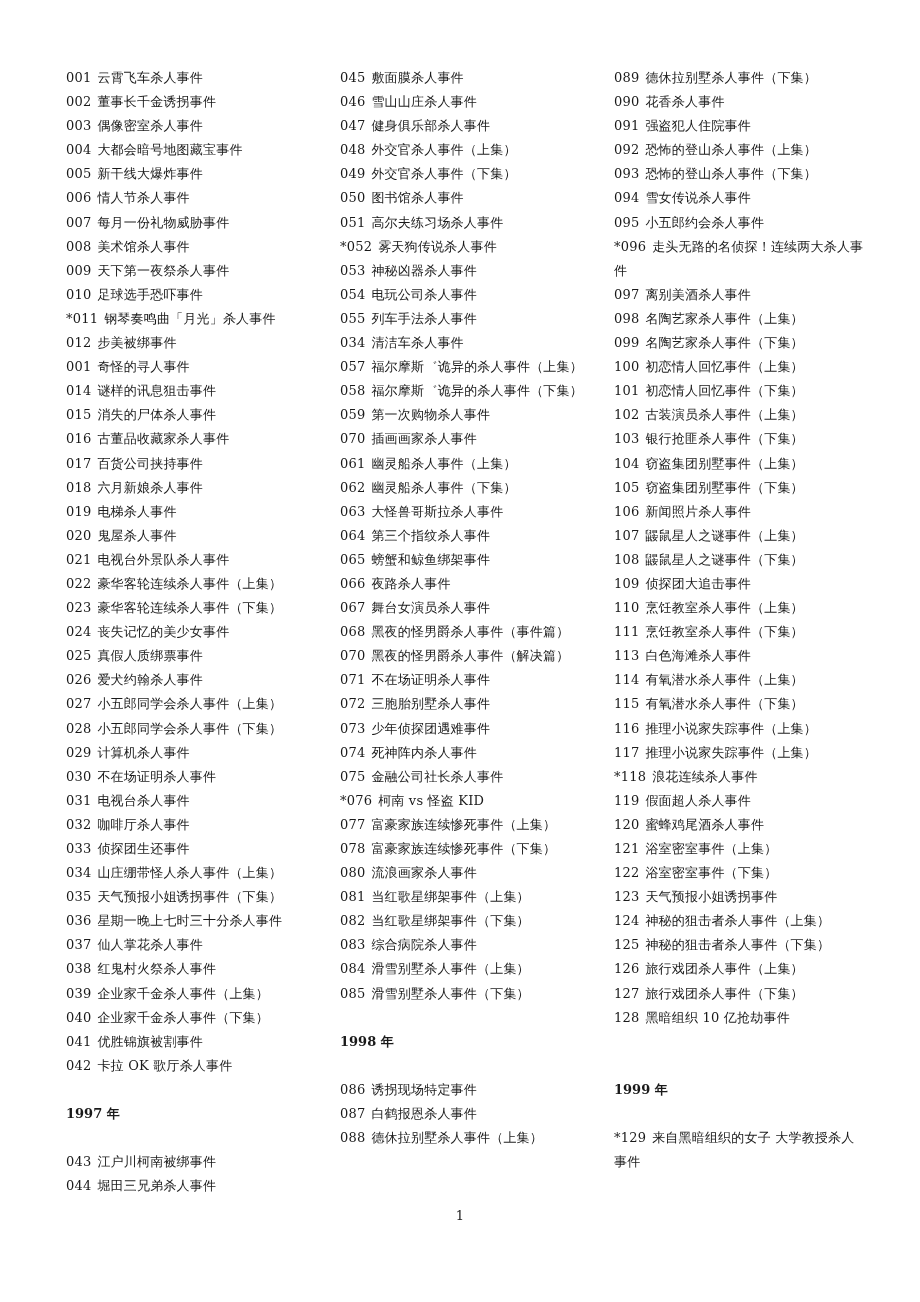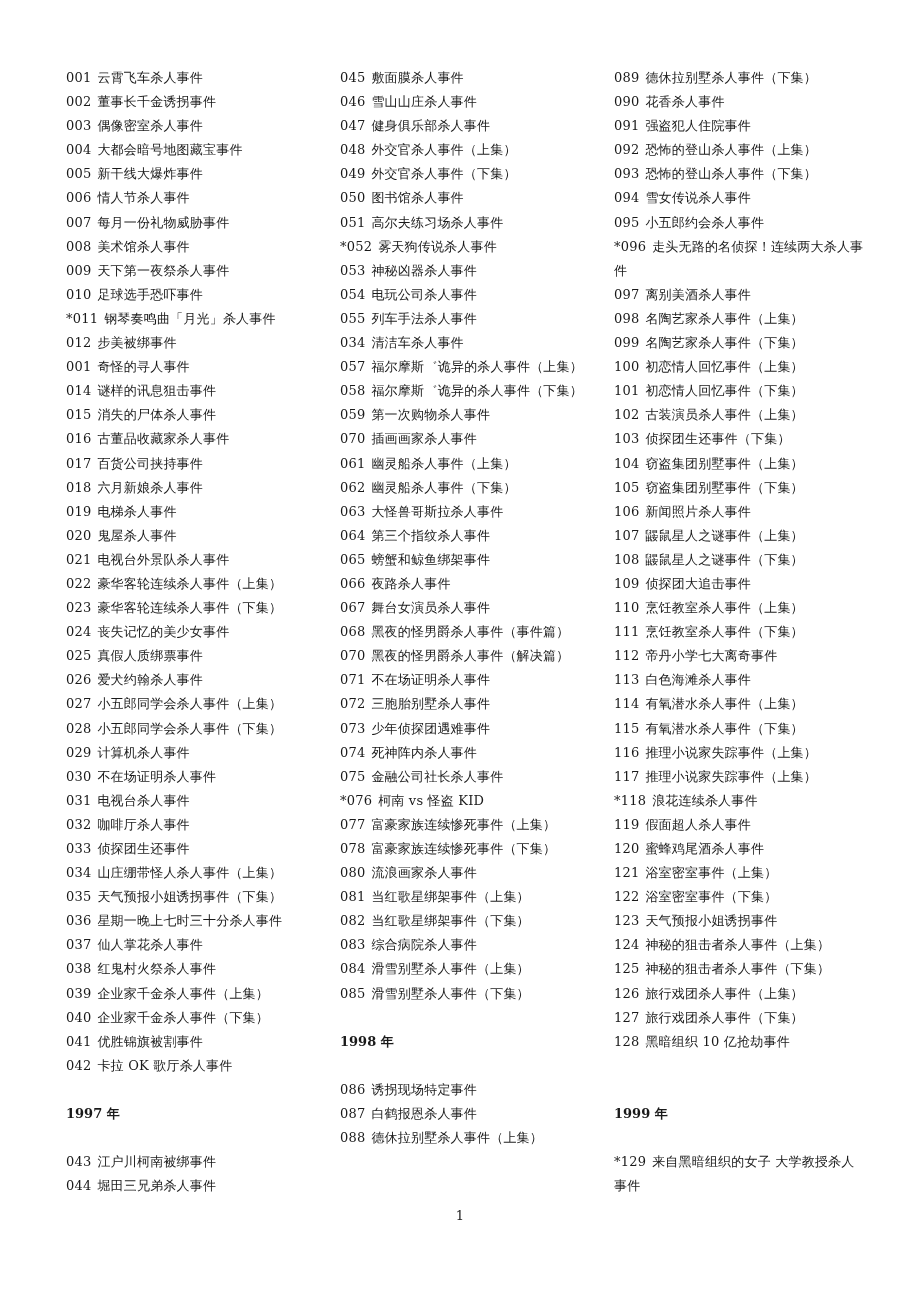--- a/index.html
+++ b/index.html
@@ -134,30 +134,29 @@
       <div class="line"><span class="num">093</span><span>恐怖的登山杀人事件（下集）</span></div>
       <div class="line"><span class="num">094</span><span>雪女传说杀人事件</span></div>
       <div class="line"><span class="num">095</span><span>小五郎约会杀人事件</span></div>
       <div class="line wrap"><span class="num">*096</span><span>走头无路的名侦探！连续两大杀人事件</span></div>
       <div class="line"><span class="num">097</span><span>离别美酒杀人事件</span></div>
       <div class="line"><span class="num">098</span><span>名陶艺家杀人事件（上集）</span></div>
       <div class="line"><span class="num">099</span><span>名陶艺家杀人事件（下集）</span></div>
       <div class="line"><span class="num">100</span><span>初恋情人回忆事件（上集）</span></div>
       <div class="line"><span class="num">101</span><span>初恋情人回忆事件（下集）</span></div>
       <div class="line"><span class="num">102</span><span>古装演员杀人事件（上集）</span></div>
-      <div class="line"><span class="num">103</span><span>侦探团生还事件（下集）</span></div>
+      <div class="line"><span class="num">103</span><span>银行抢匪杀人事件（下集）</span></div>
       <div class="line"><span class="num">104</span><span>窃盗集团别墅事件（上集）</span></div>
       <div class="line"><span class="num">105</span><span>窃盗集团别墅事件（下集）</span></div>
       <div class="line"><span class="num">106</span><span>新闻照片杀人事件</span></div>
       <div class="line"><span class="num">107</span><span>鼹鼠星人之谜事件（上集）</span></div>
       <div class="line"><span class="num">108</span><span>鼹鼠星人之谜事件（下集）</span></div>
       <div class="line"><span class="num">109</span><span>侦探团大追击事件</span></div>
       <div class="line"><span class="num">110</span><span>烹饪教室杀人事件（上集）</span></div>
       <div class="line"><span class="num">111</span><span>烹饪教室杀人事件（下集）</span></div>
-      <div class="line"><span class="num">112</span><span>帝丹小学七大离奇事件</span></div>
       <div class="line"><span class="num">113</span><span>白色海滩杀人事件</span></div>
       <div class="line"><span class="num">114</span><span>有氧潜水杀人事件（上集）</span></div>
       <div class="line"><span class="num">115</span><span>有氧潜水杀人事件（下集）</span></div>
       <div class="line"><span class="num">116</span><span>推理小说家失踪事件（上集）</span></div>
       <div class="line"><span class="num">117</span><span>推理小说家失踪事件（上集）</span></div>
       <div class="line"><span class="num">*118</span><span>浪花连续杀人事件</span></div>
       <div class="line"><span class="num">119</span><span>假面超人杀人事件</span></div>
       <div class="line"><span class="num">120</span><span>蜜蜂鸡尾酒杀人事件</span></div>
       <div class="line"><span class="num">121</span><span>浴室密室事件（上集）</span></div>
       <div class="line"><span class="num">122</span><span>浴室密室事件（下集）</span></div>

